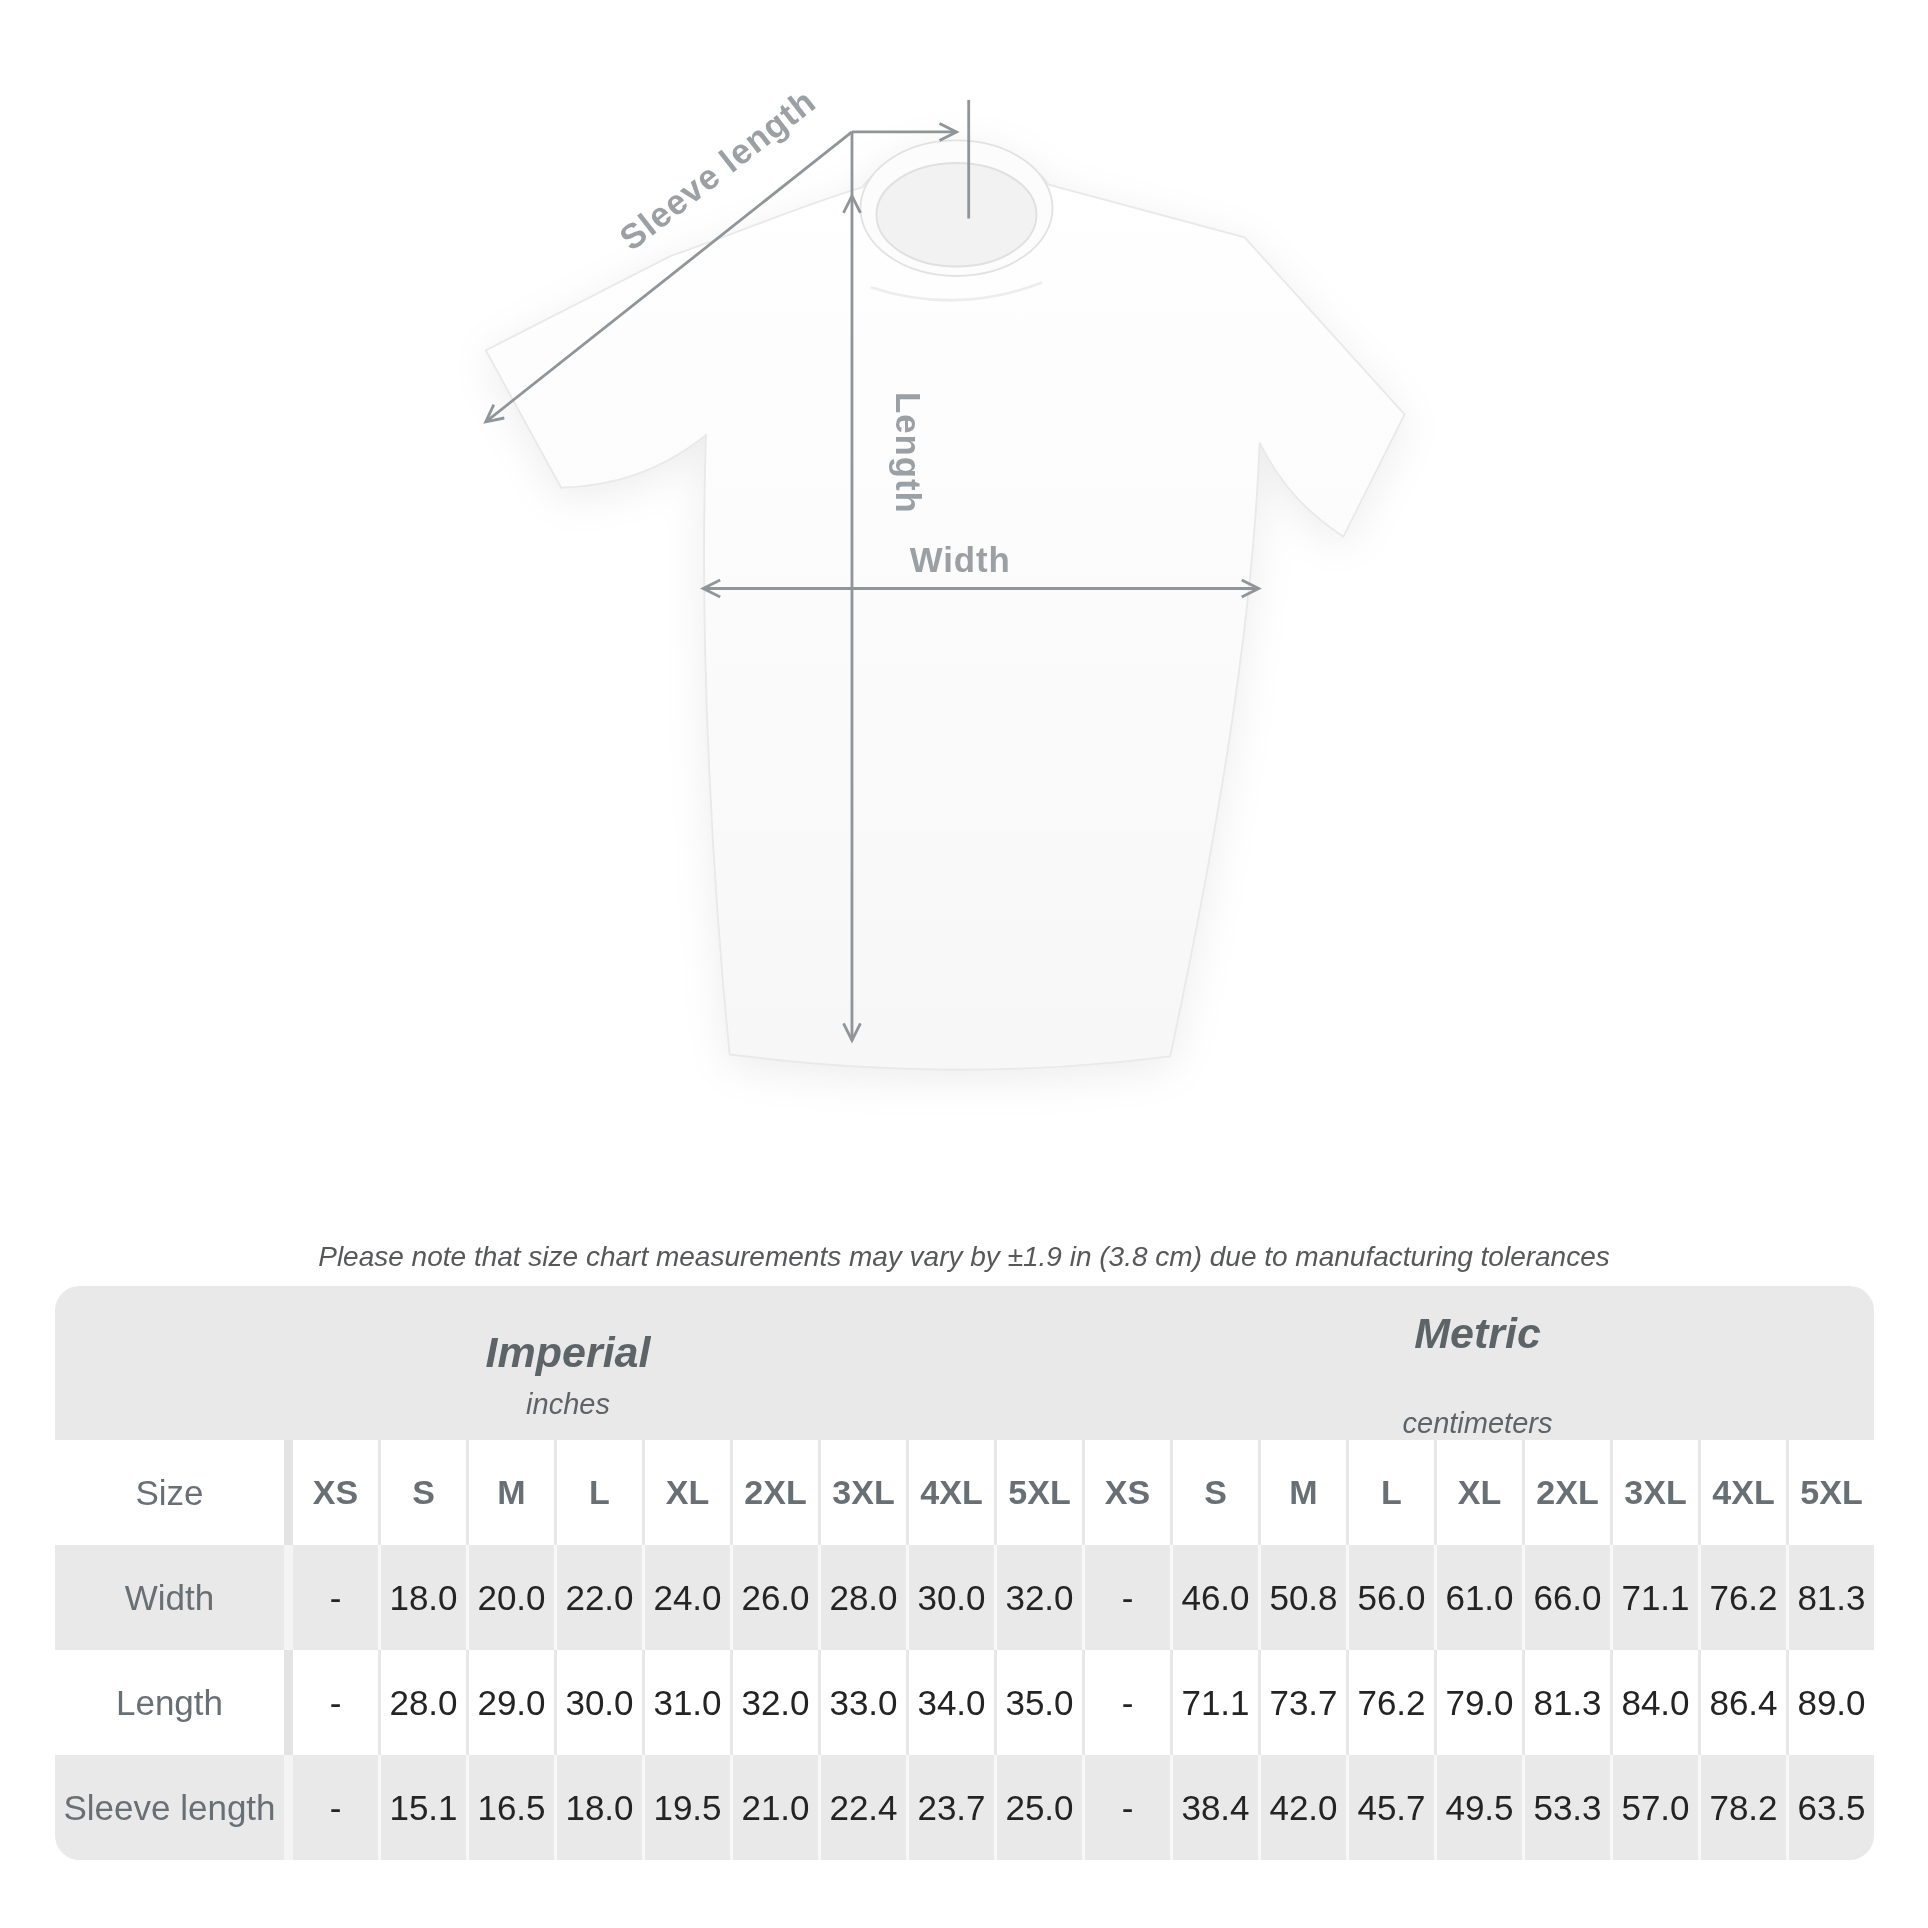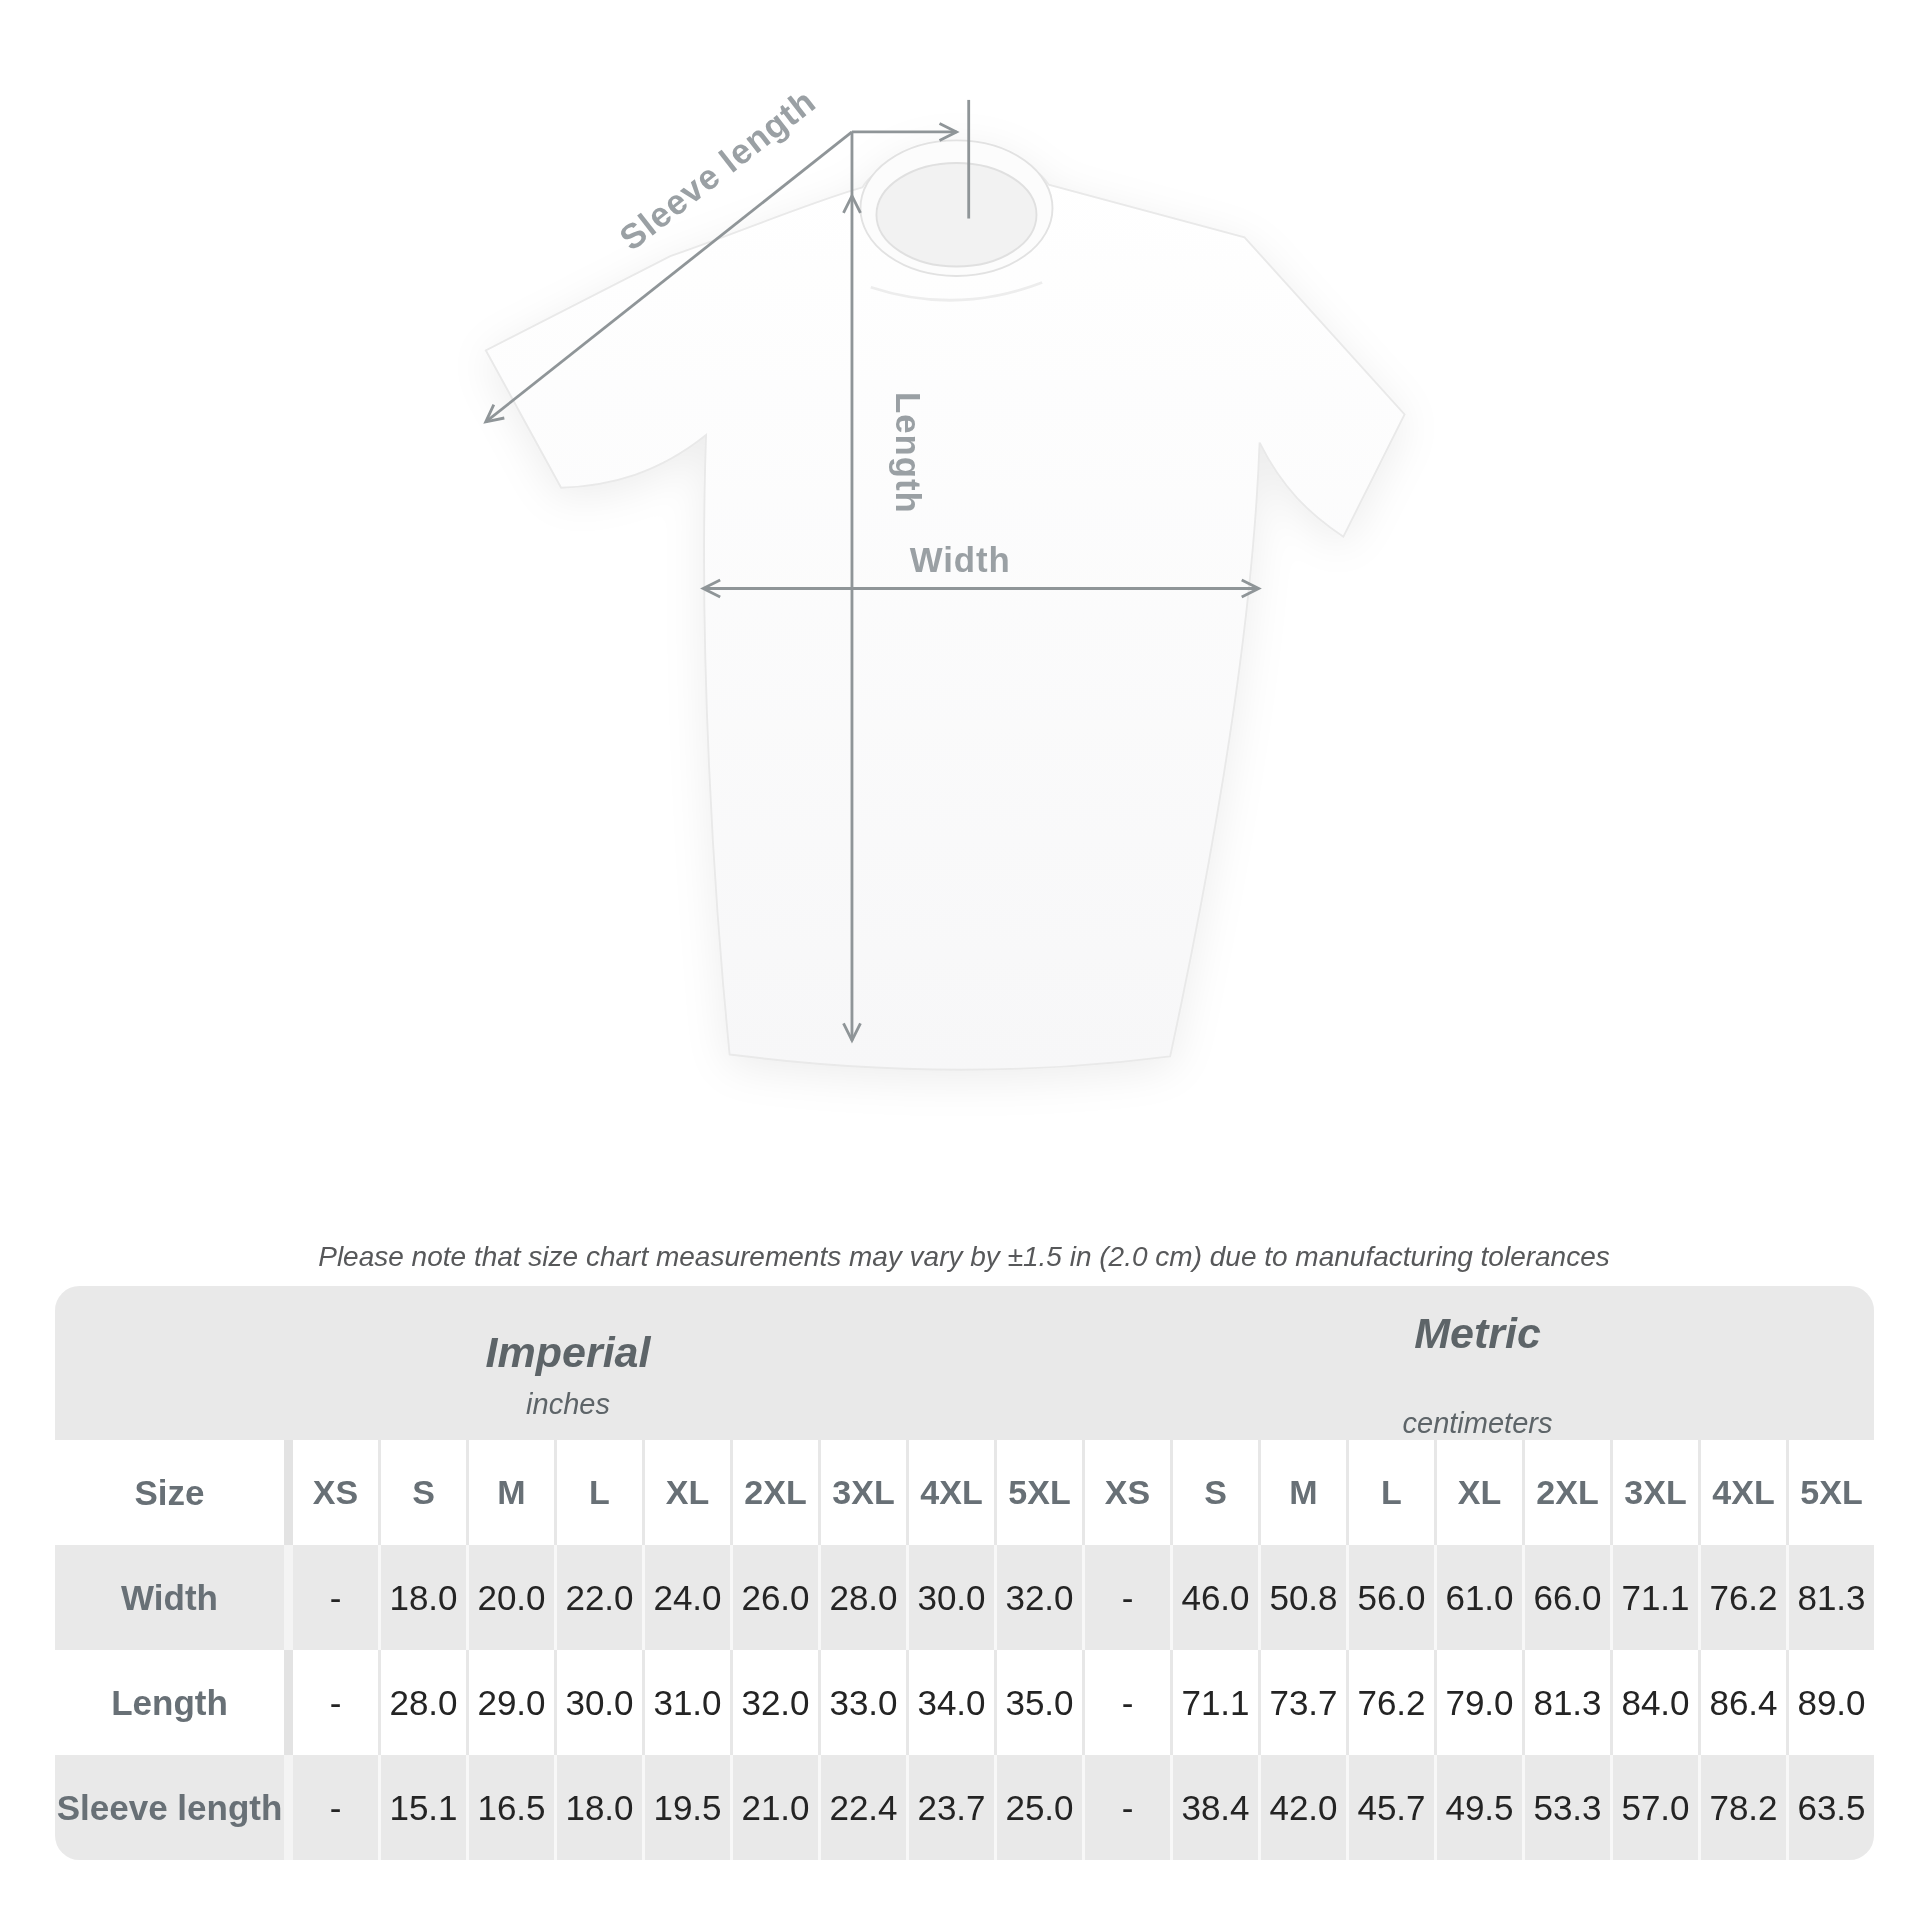--- a/index.html
+++ b/index.html
@@ -30,21 +30,21 @@
   .band-half{display:flex;flex-direction:column;justify-content:center;align-items:center;padding-top:23px;}
   .band-half.imp{width:1026px;}
   .band-half.met{flex:1 1 auto;justify-content:space-between;}
   .band-name{font-size:43px;font-weight:bold;font-style:italic;color:#5d6468;}
   .band-unit{font-size:29px;font-style:italic;color:#5d6468;margin-top:11.3px;}
   .trow{display:flex;height:105px;align-items:stretch;}
   .trow.white{background:#ffffff;}
   .trow.gray{background:#e9e9e9;}
   .tcell{flex:1 1 0;display:flex;align-items:center;justify-content:center;
     font-size:35px;color:#242424;}
-  .tcell.lab{flex:0 0 229px;font-weight:bold;color:#68707​6;color:#687076;}
+  .tcell.lab{flex:0 0 229px;font-weight:normal;color:#68707​6;color:#687076;}
   .trow.white .tcell{border-right:3.8px solid #e7e7e7;}
   .trow.gray  .tcell{border-right:3.8px solid #f8f8f8;}
   .trow.white .tcell.lab{border-right:9.4px solid #e3e3e3;}
   .trow.gray  .tcell.lab{border-right:9.4px solid #f4f4f4;}
   .trow .tcell:last-child{border-right:none;}
   .sizehead{font-weight:bold;color:#687076;font-size:34px;}
 </style>
 </head>
 <body>
 
@@ -94,21 +94,21 @@
 
     <g>
       <path class="mline" d="M 747,625 L 1337,625" marker-start="url(#ah)" marker-end="url(#ah)"></path>
     </g>
 
     <text class="diag-label" x="770" y="190" text-anchor="middle" transform="rotate(-38 770 190)">Sleeve length</text>
     <text class="diag-label" x="952" y="481" text-anchor="middle" transform="rotate(90 952 481)">Length</text>
     <text class="diag-label" x="1020" y="608" text-anchor="middle">Width</text>
   </svg>
 
-  <div id="chart-note">Please note that size chart measurements may vary by ±1.5 in (2.0 cm) due to manufacturing tolerances</div>
+  <div id="chart-note">Please note that size chart measurements may vary by ±1.9 in (3.8 cm) due to manufacturing tolerances</div>
 
   <div id="size-table">
     <div id="band">
       <div class="band-half imp">
         <div class="band-name">Imperial</div>
         <div class="band-unit">inches</div>
       </div>
       <div class="band-half met">
         <div class="band-name">Metric</div>
         <div class="band-unit">centimeters</div>

